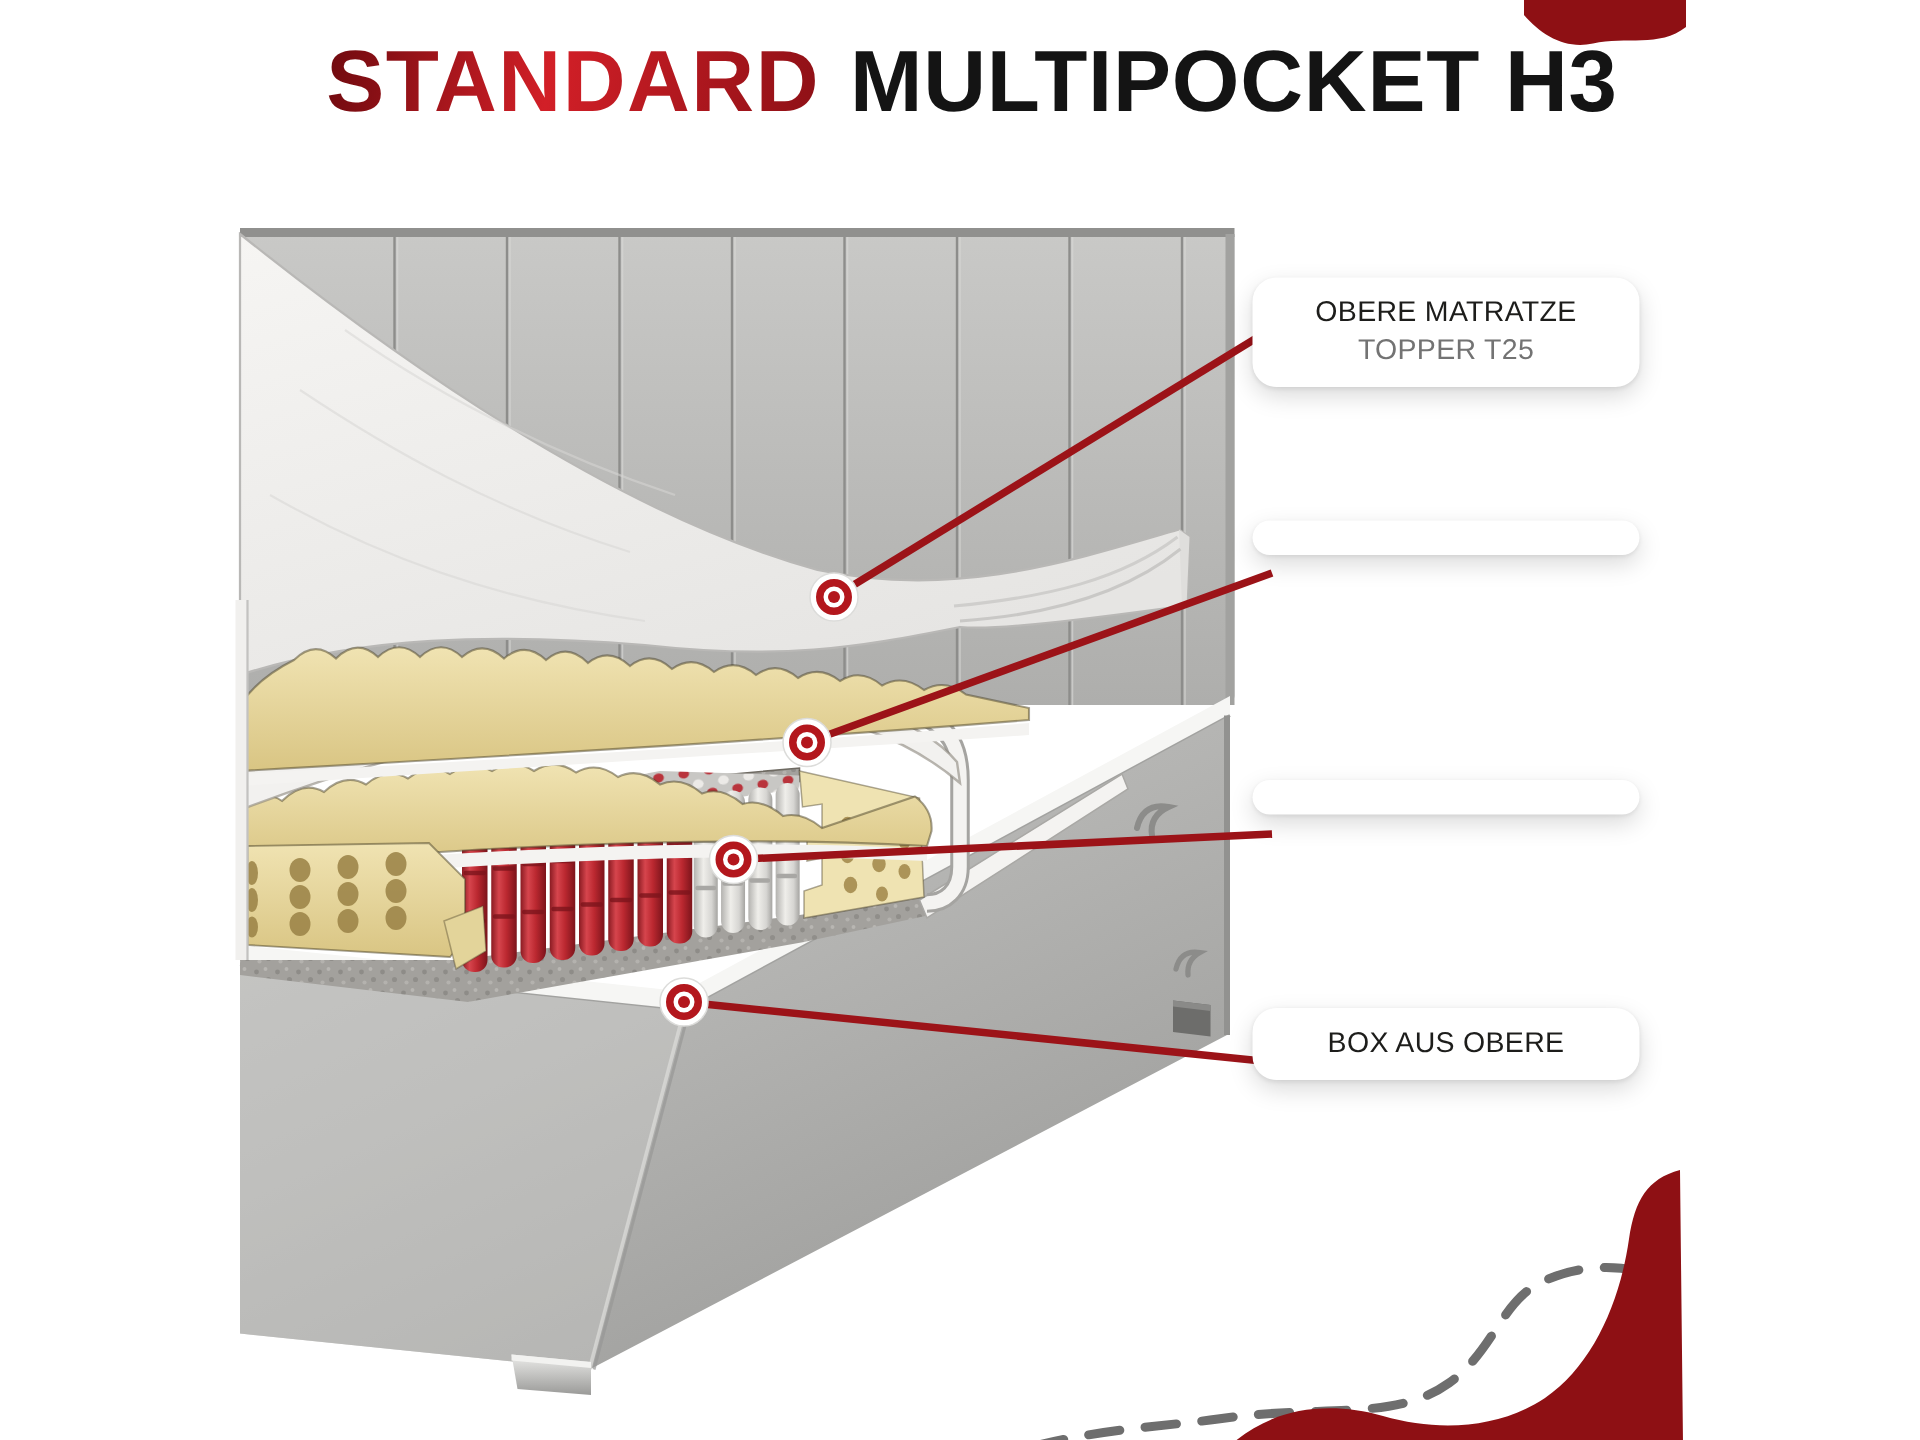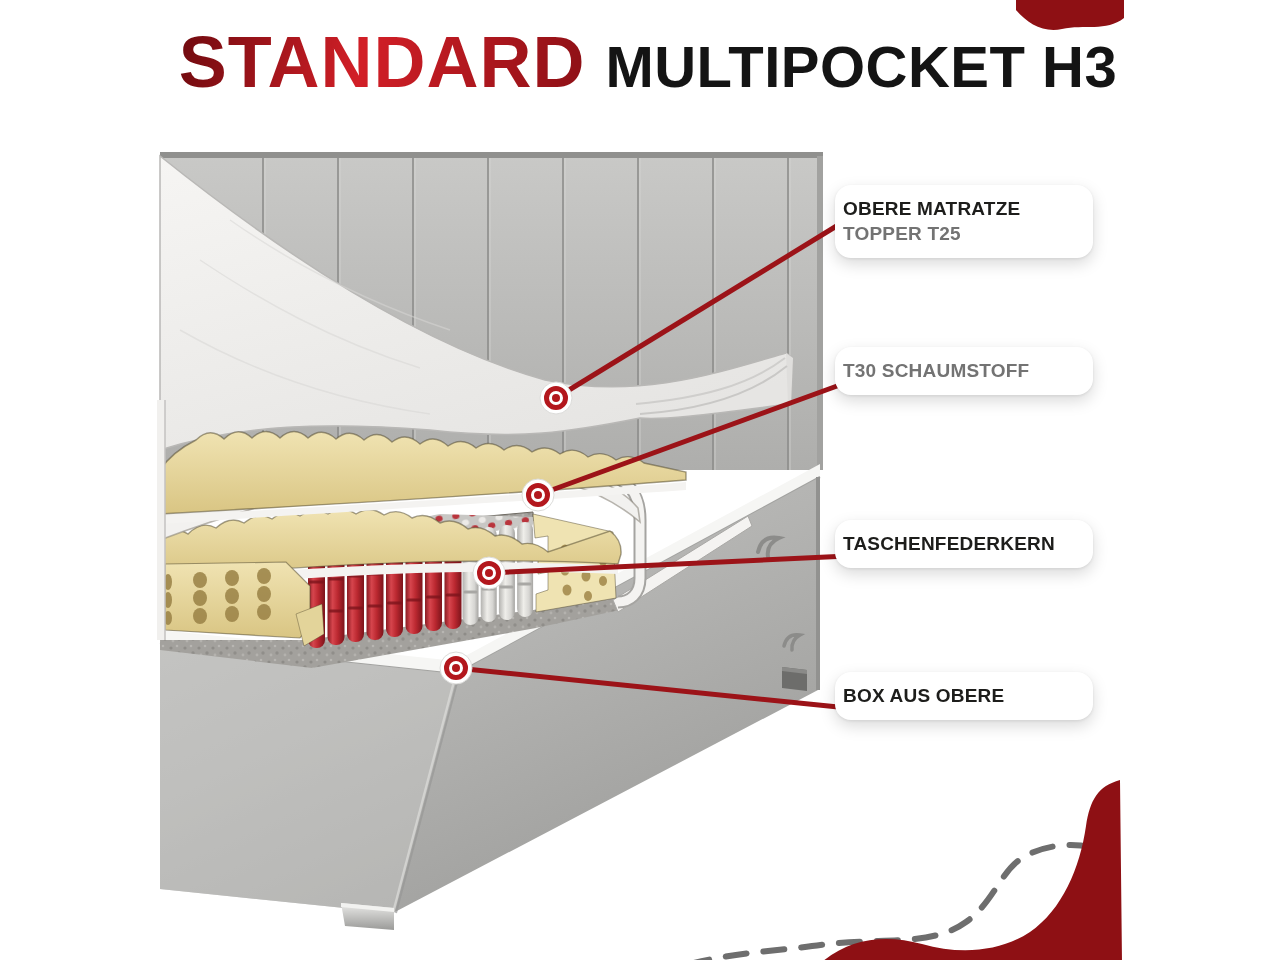--- a/index.html
+++ b/index.html
@@ -3,31 +3,31 @@
 <meta charset="utf-8">
 <style>
   html,body{margin:0;padding:0;background:#ffffff;}
   .canvas{position:relative;width:1280px;height:960px;background:#ffffff;overflow:hidden;
           font-family:"Liberation Sans", sans-serif;}
   svg.scene{position:absolute;left:0;top:0;width:1280px;height:960px;display:block;}
 
   
   .title-row{position:absolute;left:0;top:26px;width:1280px;display:flex;
              justify-content:center;align-items:baseline;gap:20px;white-space:nowrap;}
-  .brand{font-size:72px;font-weight:800;letter-spacing:1px;line-height:1;
+  .brand{font-size:58px;font-weight:800;letter-spacing:1px;line-height:1;
          color:#b3171d;
          background:linear-gradient(100deg,#6f0a0f 0%,#d21f27 45%,#8d1016 100%);
          -webkit-background-clip:text;background-clip:text;margin-left:16px;-webkit-text-fill-color:transparent;}
   .model{font-size:58px;font-weight:700;color:#141414;letter-spacing:.5px;line-height:1;}
 
   
   .callout{position:absolute;left:835px;width:258px;box-sizing:border-box;
            background:#ffffff;border-radius:16px;padding:11px 8px 12px 8px;
            box-shadow:0 6px 16px rgba(0,0,0,.15),0 1px 3px rgba(0,0,0,.08);
-           text-align:left;font-size:19px;font-weight:700;line-height:1.32;color:#1d1d1b;}
+           text-align:center;font-size:19px;font-weight:400;line-height:1.32;color:#1d1d1b;}
   .callout .ln{display:block;letter-spacing:.2px;}
   .callout .accent{color:#737373;}
   #co1{top:185px;} #co2{top:347px;} #co3{top:520px;} #co4{top:672px;}
 </style>
 </head>
 <body>
 
 <div class="canvas">
 
   <svg class="scene" viewBox="0 0 1280 960">
@@ -262,22 +262,20 @@
   <div class="title-row">
     <span class="brand">STANDARD</span>
     <span class="model">MULTIPOCKET H3</span>
   </div>
 
   <div class="callout" id="co1">
     <span class="ln">OBERE MATRATZE</span>
     <span class="ln accent">TOPPER T25</span>
   </div>
   <div class="callout" id="co2">
-    <span class="ln accent">T30 SCHAUMSTOFF</span>
   </div>
   <div class="callout" id="co3">
-    <span class="ln">TASCHENFEDERKERN</span>
   </div>
   <div class="callout" id="co4">
     <span class="ln">BOX AUS OBERE</span>
   </div>
 
 </div>
 
 </body></html>

